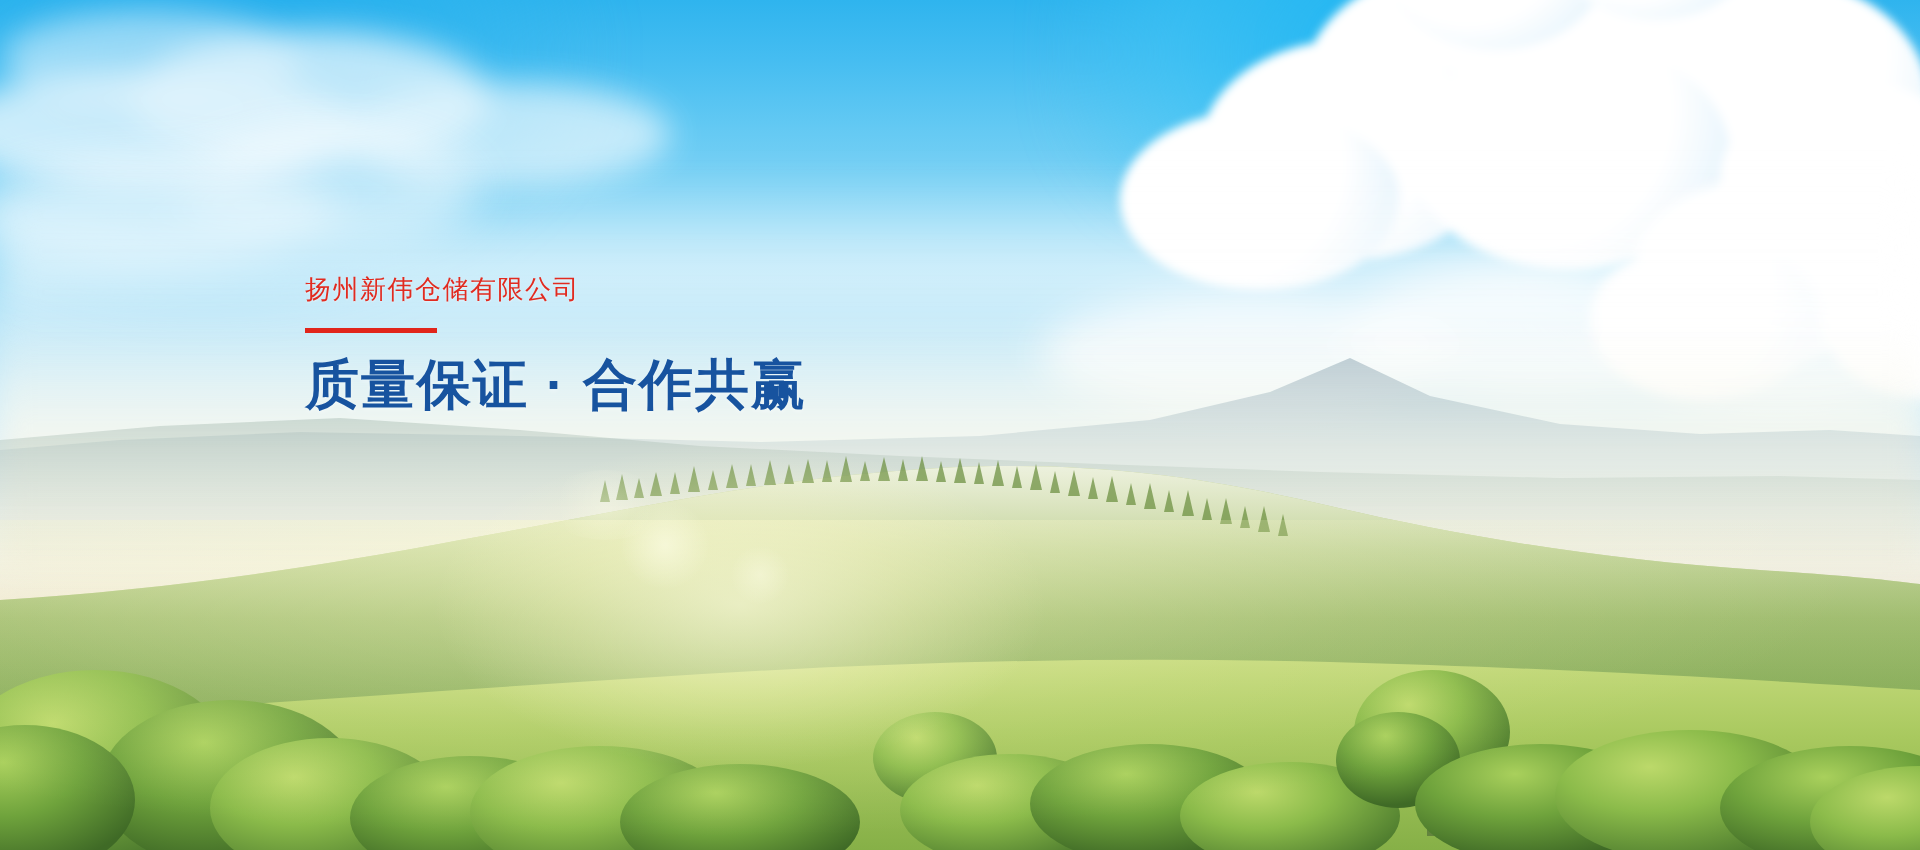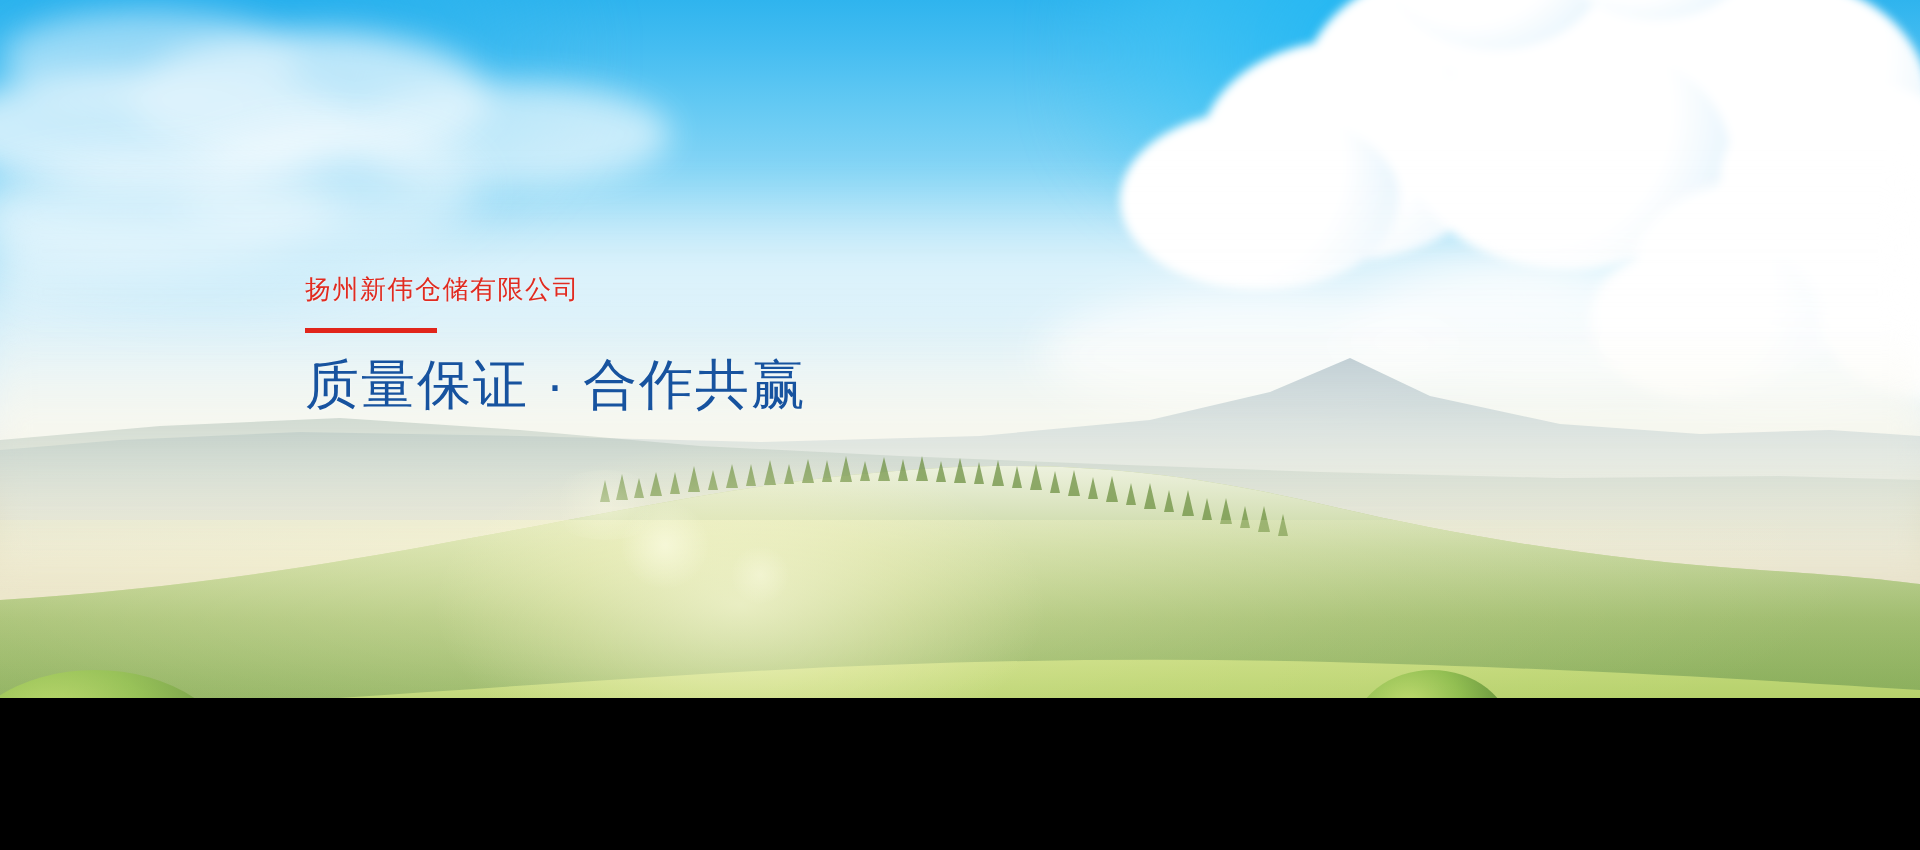--- a/index.html
+++ b/index.html
@@ -5,21 +5,21 @@
 <style>
   html,body{margin:0;padding:0;background:#000;}
   body{
     font-family:"Liberation Sans","DejaVu Sans",sans-serif;
     -webkit-font-smoothing:antialiased;
   }
 
   #banner{
     position:relative;
     width:1920px;
-    height:698px;
+    height:850px;
     overflow:hidden;
     isolation:isolate;
   }
 
   
   .sky{
     position:absolute; inset:0;
     background:
       linear-gradient(to bottom,
         #2fb4ee 0%,
@@ -88,21 +88,21 @@
   .rule{
     width:132px;
     height:5px;
     background:#e1251b;
     margin-top:26px;
   }
   .headline{
     margin-top:24px;
     font-size:54px;
     line-height:1.02;
-    font-weight:400;
+    font-weight:700;
     color:#17539f;
     letter-spacing:2px;
     white-space:nowrap;
     text-shadow:0 2px 4px rgba(255,255,255,.40);
   }
   .subtitle{
     margin-top:15px;
     font-size:19px;
     line-height:1.1;
     color:#222222;

